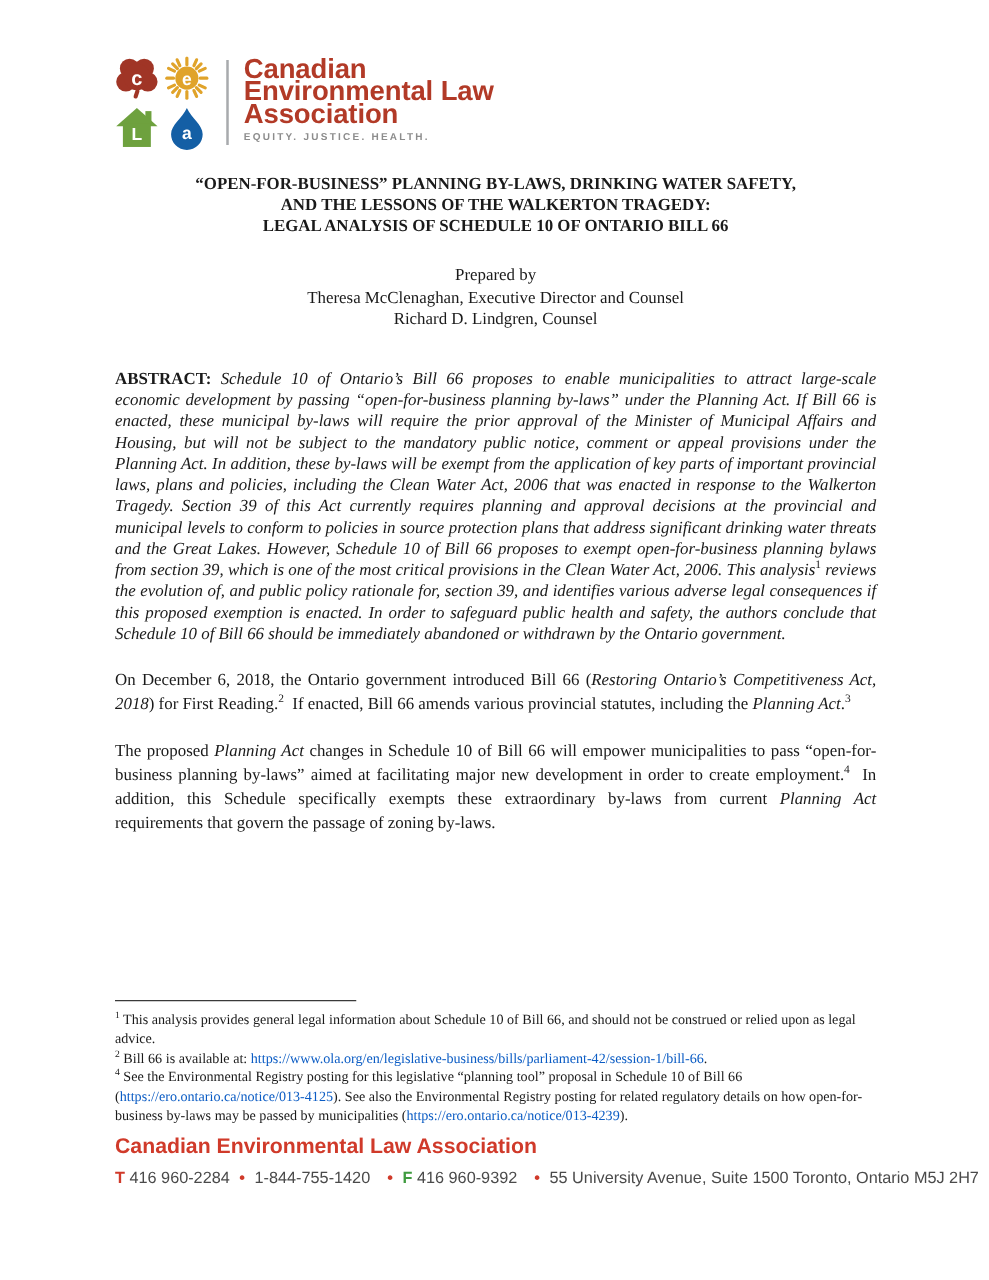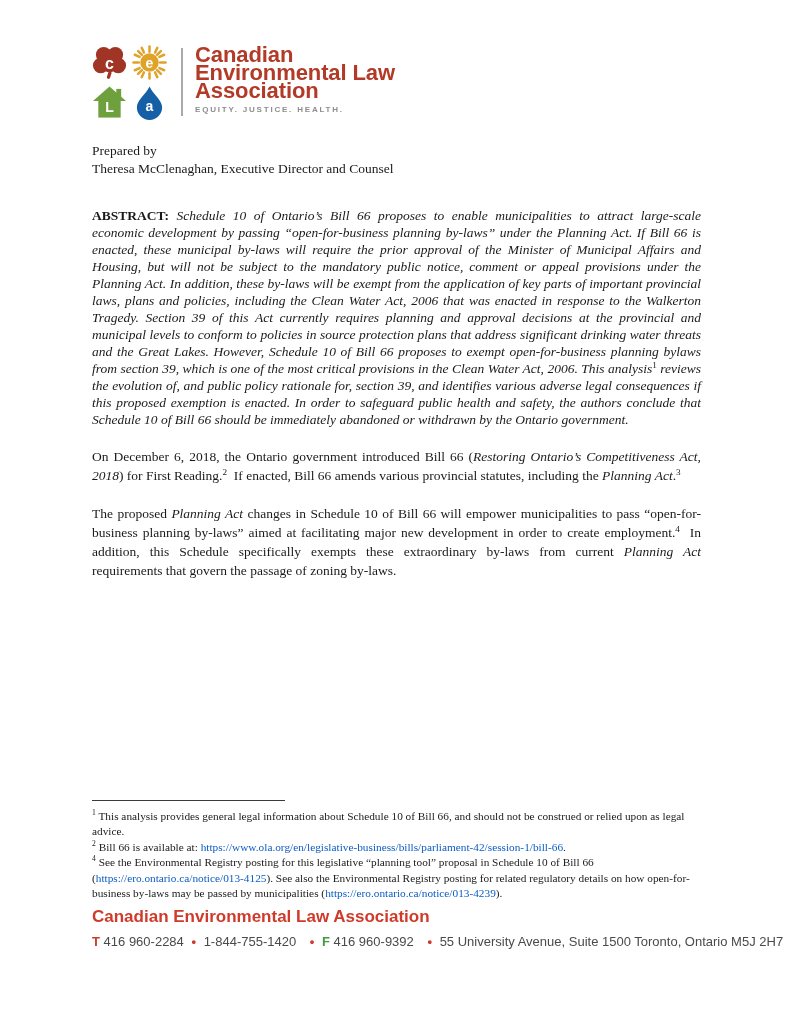--- a/index.html
+++ b/index.html
@@ -45,21 +45,21 @@
   }
   .tagline {
     margin-top:5px;
     font-family:"Liberation Sans", sans-serif;
     font-size:8px; font-weight:bold;
     letter-spacing:1.8px; color:#8d8d8d;
   }
 
   
   .doc-title { margin-top:18px; text-align:center; font-weight:bold; font-size:13.5px; line-height:17px; }
-  .byline { margin-top:22px; font-size:13.5px; line-height:17.5px; }
+  .byline { margin-top:22px; text-align:center; font-size:13.5px; line-height:17.5px; }
   .abstract { margin-top:30px; text-align:justify; font-size:13.5px; line-height:17px; }
   .abstract .label { font-weight:bold; font-style:normal; }
   .section-heading { margin-top:24px; font-size:13.5px; font-weight:bold; }
   .section-heading .u { text-decoration:underline; }
   .para { margin-top:19px; text-align:justify; font-size:13.5px; line-height:19px; }
   sup { font-size:0.68em; line-height:0; vertical-align:super; }
 
   
   .footer-block { position:absolute; left:92px; right:90px; top:800px; }
   .fn-rule { width:193px; height:0; border-top:1.6px solid #3a3a3a; margin-bottom:8px; }
@@ -141,24 +141,30 @@
     </div>
     <div class="logo-divider"></div>
     <div class="logo-text">
       <div class="org-name">Canadian</div>
       <div class="org-name">Environmental Law</div>
       <div class="org-name">Association</div>
       <div class="tagline">EQUITY. JUSTICE. HEALTH.</div>
     </div>
   </div>
 
+  <div class="doc-title">
+    <div>“OPEN-FOR-BUSINESS” PLANNING BY-LAWS, DRINKING WATER SAFETY,</div>
+    <div>AND THE LESSONS OF THE WALKERTON TRAGEDY:</div>
+    <div>LEGAL ANALYSIS OF SCHEDULE 10 OF ONTARIO BILL 66</div>
+  </div>
 
   <div class="byline">
     <div>Prepared by</div>
     <div>Theresa McClenaghan, Executive Director and Counsel</div>
+    <div>Richard D. Lindgren, Counsel</div>
   </div>
 
   <p class="abstract"><span class="label">ABSTRACT:</span><i> Schedule 10 of Ontario’s Bill 66 proposes to enable municipalities to attract large-scale economic development by passing “open-for-business planning by-laws” under the Planning Act. If Bill 66 is enacted, these municipal by-laws will require the prior approval of the Minister of Municipal Affairs and Housing, but will not be subject to the mandatory public notice, comment or appeal provisions under the Planning Act. In addition, these by-laws will be exempt from the application of key parts of important provincial laws, plans and policies, including the Clean Water Act, 2006 that was enacted in response to the Walkerton Tragedy. Section 39 of this Act currently requires planning and approval decisions at the provincial and municipal levels to conform to policies in source protection plans that address significant drinking water threats and the Great Lakes. However, Schedule 10 of Bill 66 proposes to exempt open-for-business planning bylaws from section 39, which is one of the most critical provisions in the Clean Water Act, 2006. This analysis</i><sup>1</sup><i> reviews the evolution of, and public policy rationale for, section 39, and identifies various adverse legal consequences if this proposed exemption is enacted. In order to safeguard public health and safety, the authors conclude that Schedule 10 of Bill 66 should be immediately abandoned or withdrawn by the Ontario government.</i></p>
 
 
   <p class="para"><span>On December 6, 2018, the Ontario government introduced Bill 66 (</span><i>Restoring Ontario’s Competitiveness Act, 2018</i><span>) for First Reading.</span><sup>2</sup><span>&nbsp; If enacted, Bill 66 amends various provincial statutes, including the </span><i>Planning Act</i><span>.</span><sup>3</sup></p>
 
   <p class="para"><span>The proposed </span><i>Planning Act</i><span> changes in Schedule 10 of Bill 66 will empower municipalities to pass “open-for-business planning by-laws” aimed at facilitating major new development in order to create employment.</span><sup>4</sup><span>&nbsp; In addition, this Schedule specifically exempts these extraordinary by-laws from current </span><i>Planning Act</i><span> requirements that govern the passage of zoning by-laws.</span></p>
 
 </div>

